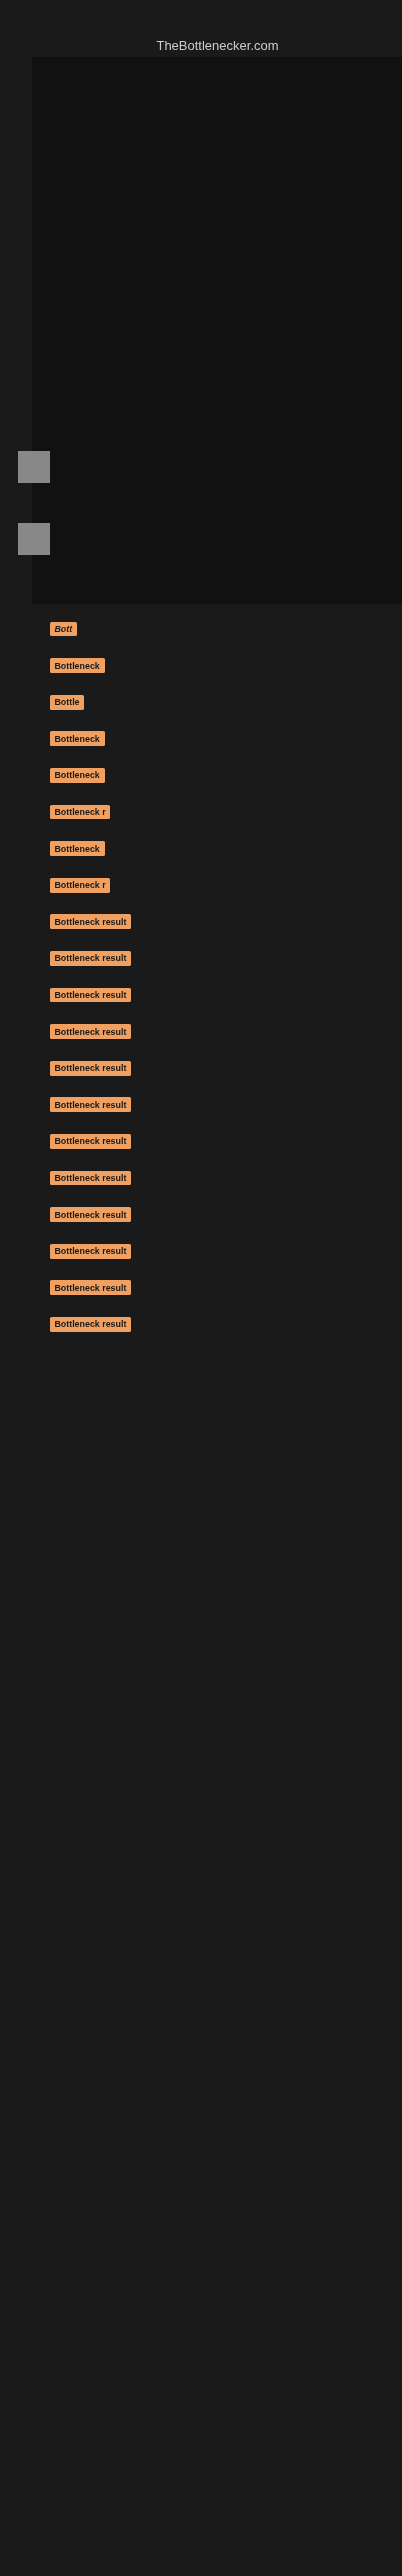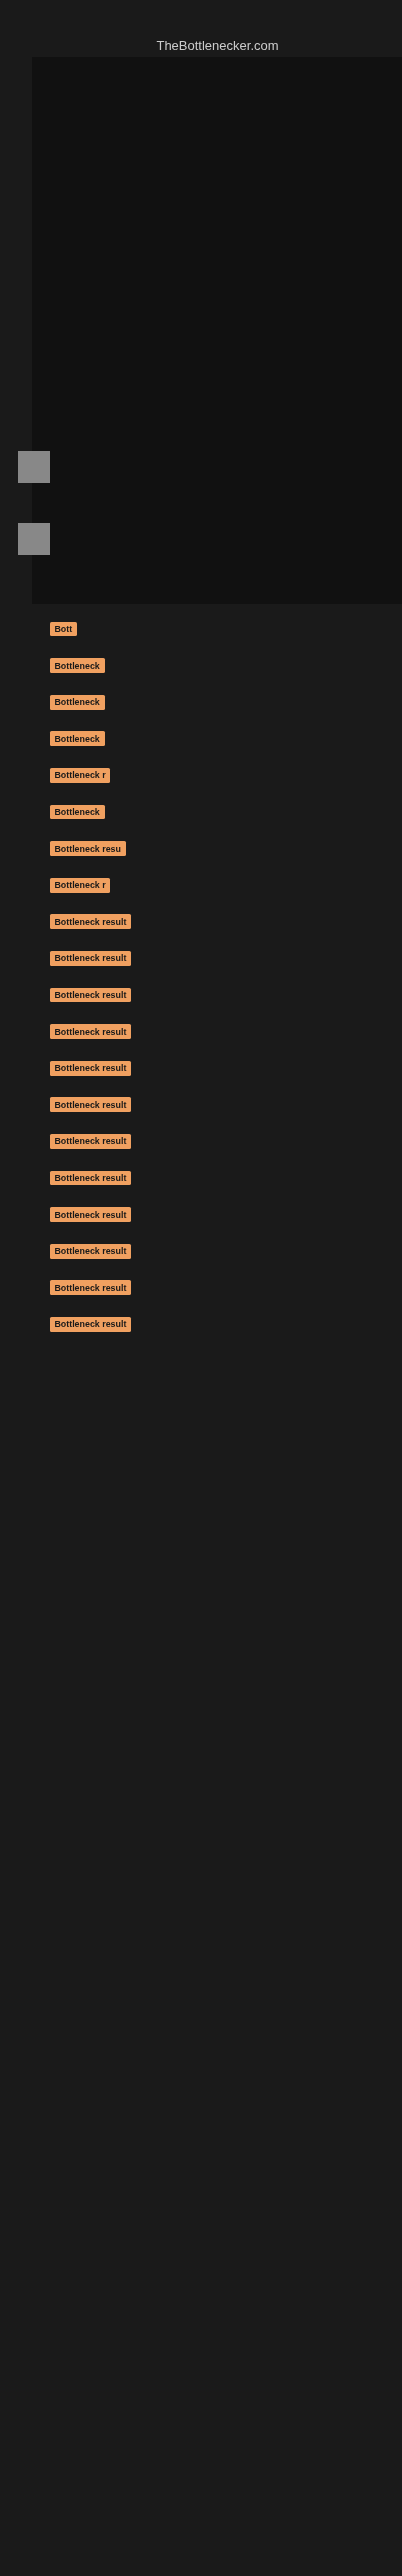--- a/index.html
+++ b/index.html
@@ -81,48 +81,48 @@
 <div class="site-title">TheBottlenecker.com</div>
 
 <div class="spacer-large">
   <div class="cursor-line"></div>
   <div class="cursor-line2"></div>
 </div>
 
 <div class="results-section">
 
   <div class="result-row">
-    <span class="result-badge badge-xs" style="max-width:31px;">Bott</span>
+    <span class="result-badge badge-xs" style="max-width:31px;font-style:italic;">Bott</span>
   </div>
 
   <div class="result-row">
     <span class="result-badge badge-sm" style="max-width:60px;">Bottleneck</span>
   </div>
 
+  <div class="result-row">
+    <span class="result-badge badge-xs" style="max-width:37px;">Bottle</span>
+  </div>
 
   <div class="result-row">
     <span class="result-badge" style="max-width:60px;">Bottleneck</span>
   </div>
 
 
   <div class="result-row">
     <span class="result-badge" style="max-width:60px;">Bottleneck</span>
   </div>
 
   <div class="result-row">
     <span class="result-badge" style="max-width:69px;">Bottleneck r</span>
   </div>
 
   <div class="result-row">
     <span class="result-badge" style="max-width:60px;">Bottleneck</span>
   </div>
 
-  <div class="result-row">
-    <span class="result-badge" style="max-width:89px;">Bottleneck resu</span>
-  </div>
 
   <div class="result-row">
     <span class="result-badge" style="max-width:69px;">Bottleneck r</span>
   </div>
 
   <div class="result-row">
     <span class="result-badge">Bottleneck result</span>
   </div>
 
   <div class="result-row">

